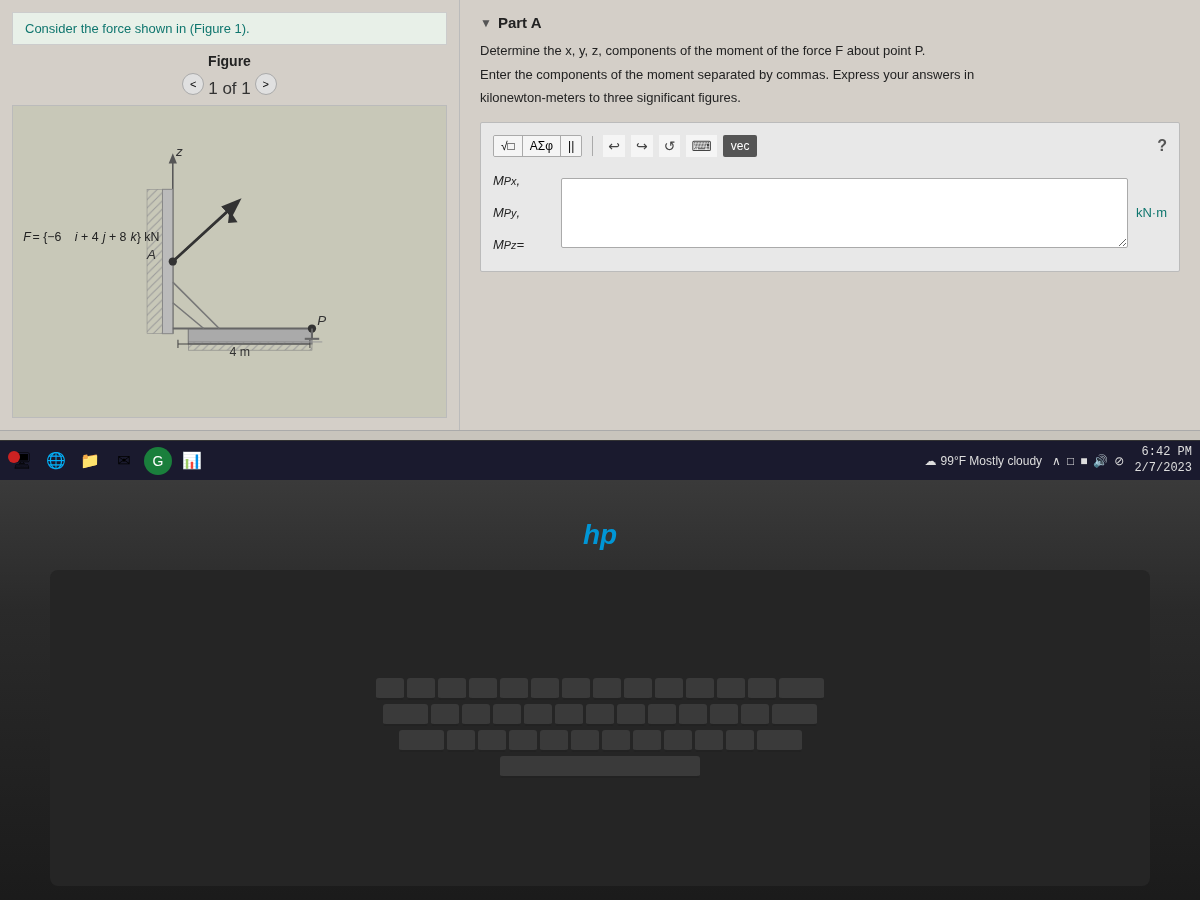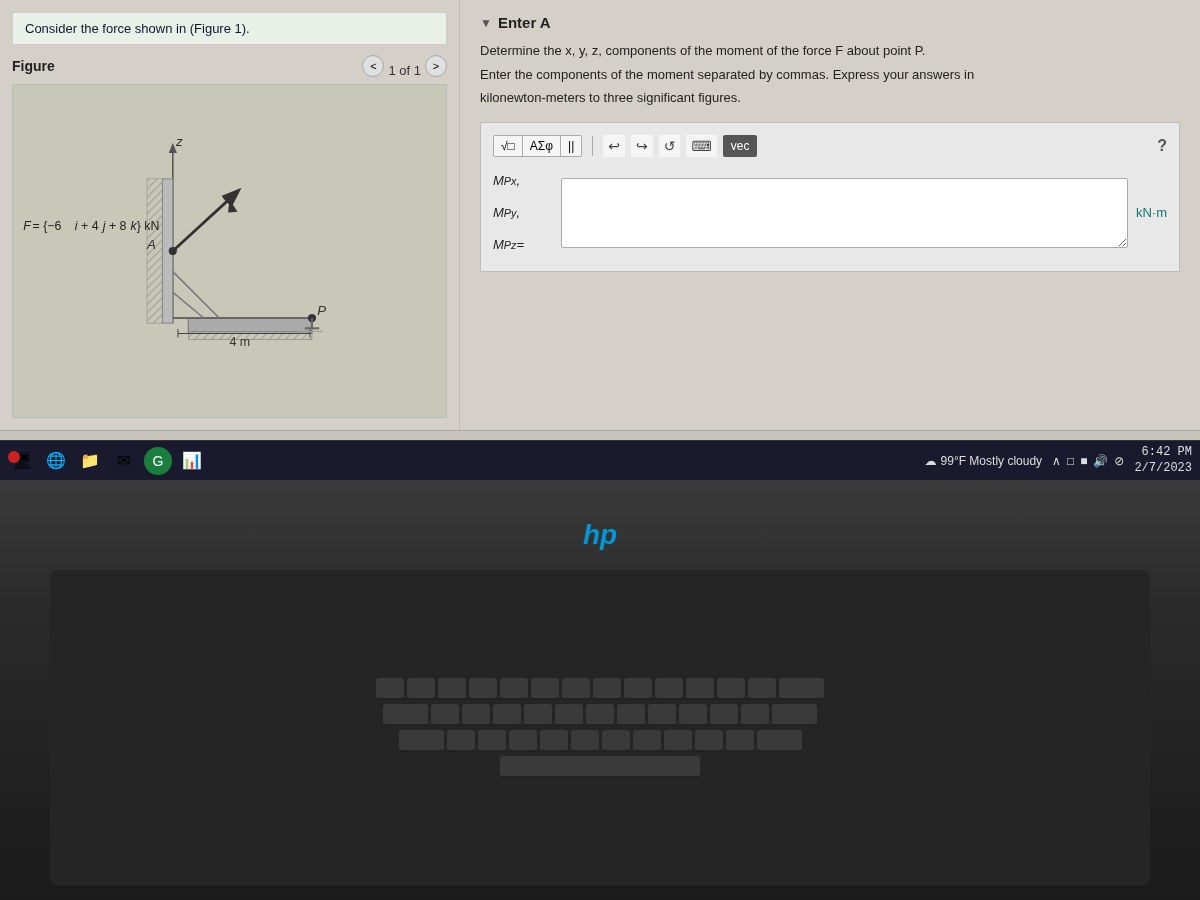--- a/index.html
+++ b/index.html
@@ -38,29 +38,30 @@
       border-right: 1px solid #bbb;
       display: flex;
       flex-direction: column;
     }
 
     .problem-statement {
       background: #e8f0e8;
       border: 1px solid #ccc;
       padding: 8px 12px;
       font-size: 13px;
-      color: #0f172a;
+      color: #0f766e;
       margin-bottom: 8px;
     }
 
     .figure-header {
       display: flex;
       align-items: center;
       justify-content: space-between;
       margin-bottom: 6px;
+      flex-direction: column;
     }
 
     .figure-label {
       font-weight: bold;
       font-size: 14px;
       color: #222;
     }
 
     .figure-nav {
       display: flex;
@@ -75,21 +76,21 @@
       width: 22px;
       height: 22px;
       cursor: pointer;
       font-size: 11px;
       display: flex;
       align-items: center;
       justify-content: center;
     }
 
     .nav-counter {
-      font-size: 13px;
+      font-size: 17px;
       color: #333;
       margin-top: 10px;
     }
 
     .figure-canvas {
       background: #c8c8b8;
       flex: 1;
       position: relative;
       min-height: 240px;
       border: 1px solid #bbb;
@@ -470,21 +471,21 @@
           <line x1="155" y1="170" x2="185" y2="195" stroke="#777" stroke-width="1.5"></line>
           <line x1="155" y1="150" x2="200" y2="195" stroke="#777" stroke-width="1.5"></line>
         </svg>
       </div>
     </div>
 
     <div class="right-panel">
 
       <div class="part-header">
         <span class="part-arrow">▼</span>
-        <span class="part-title">Enter A</span>
+        <span class="part-title">Part A</span>
       </div>
 
       <div class="problem-text">
         <p>Determine the x, y, z, components of the moment of the force F about point P.</p>
         <p>Enter the components of the moment separated by commas. Express your answers in</p>
         <p>kilonewton-meters to three significant figures.</p>
       </div>
 
       <div class="answer-area">
 

